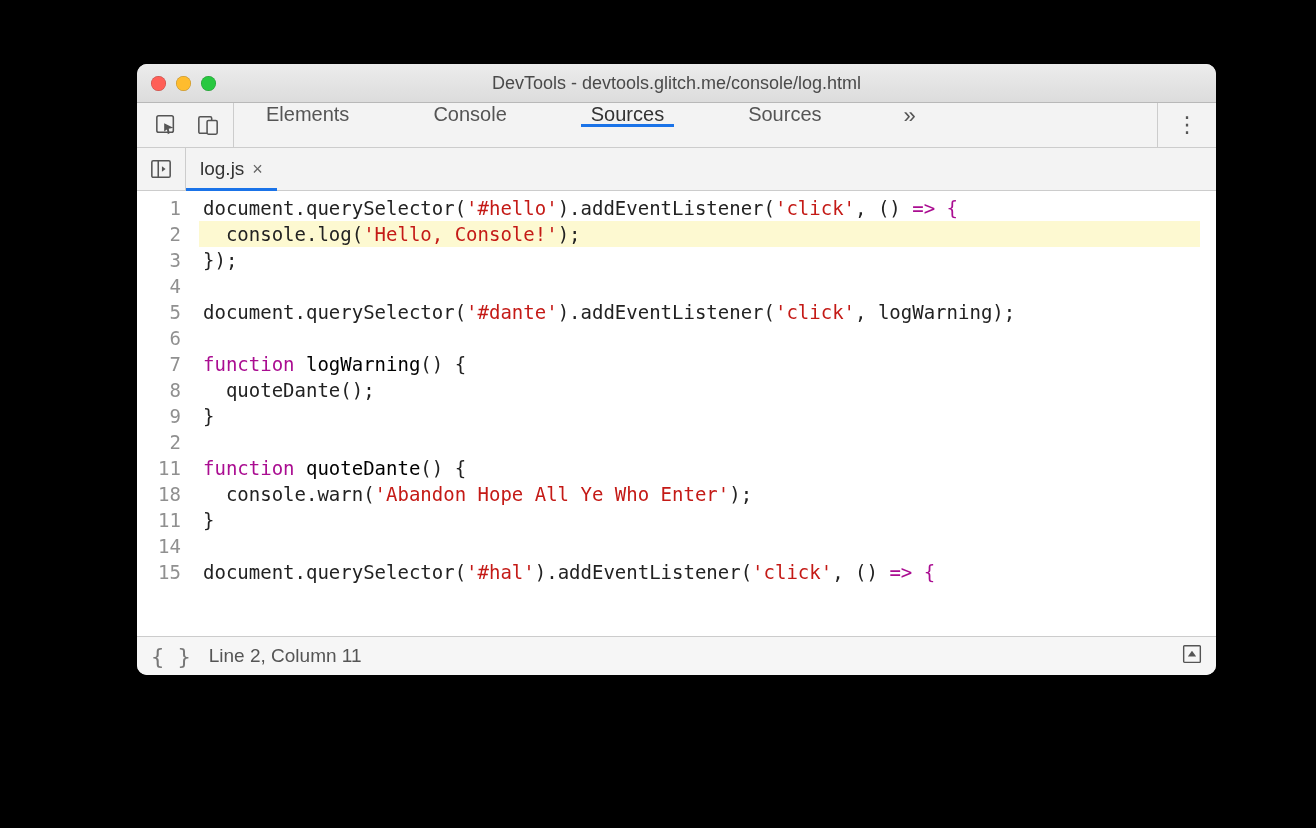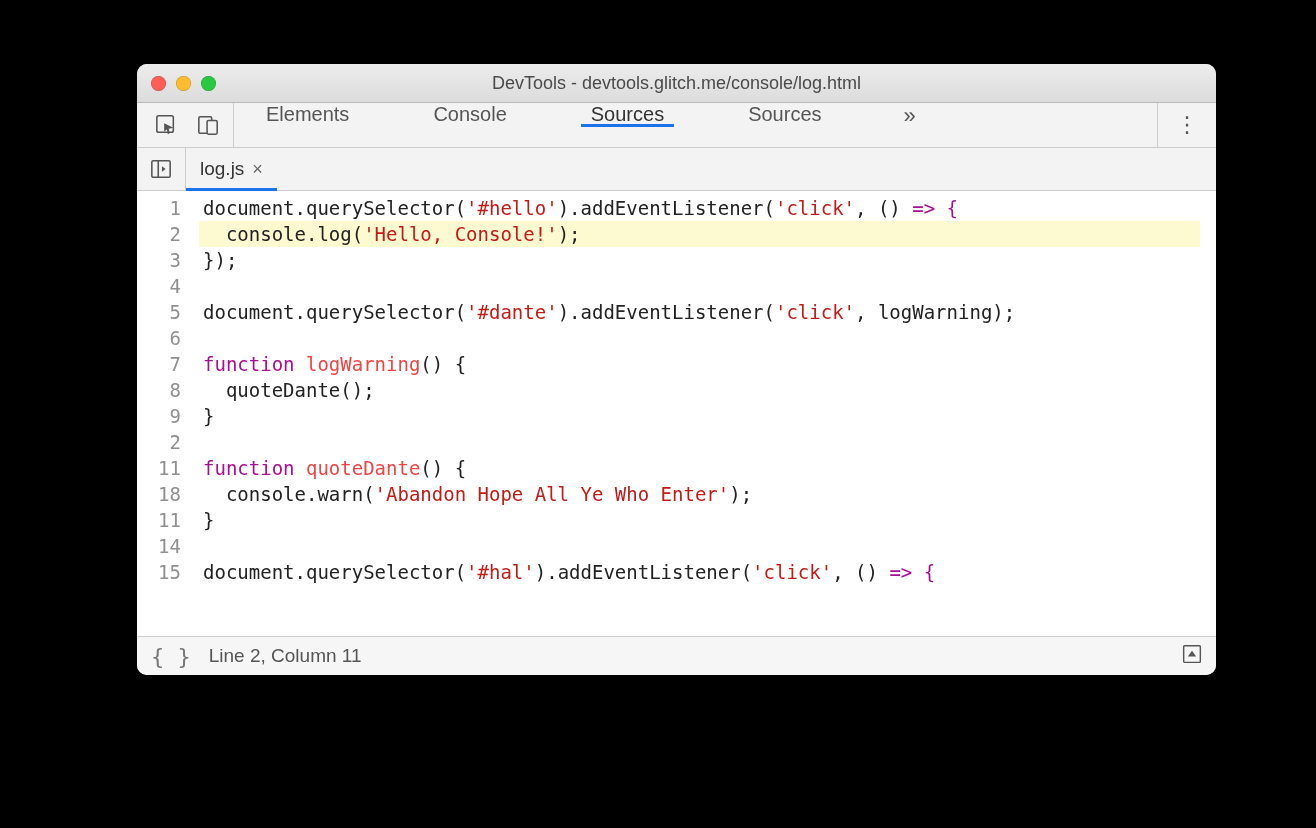--- a/index.html
+++ b/index.html
@@ -167,21 +167,21 @@
     white-space: pre;
     color: #222;
   }
   .code-line {
     height: 26px;
     padding: 0 0 0 4px;
   }
   .hl { background: #fdf9d1; }
   .str { color: #c41a16; }
   .kw  { color: #aa0d91; }
-  .def { color: #ef4444; }
+  .def { color: #000000; }
   .statusbar {
     height: 38px;
     background: #f6f6f6;
     border-top: 1px solid #ccc;
     display: flex;
     align-items: center;
     padding: 0 14px;
     font-size: 19px;
     color: #555;
   }

